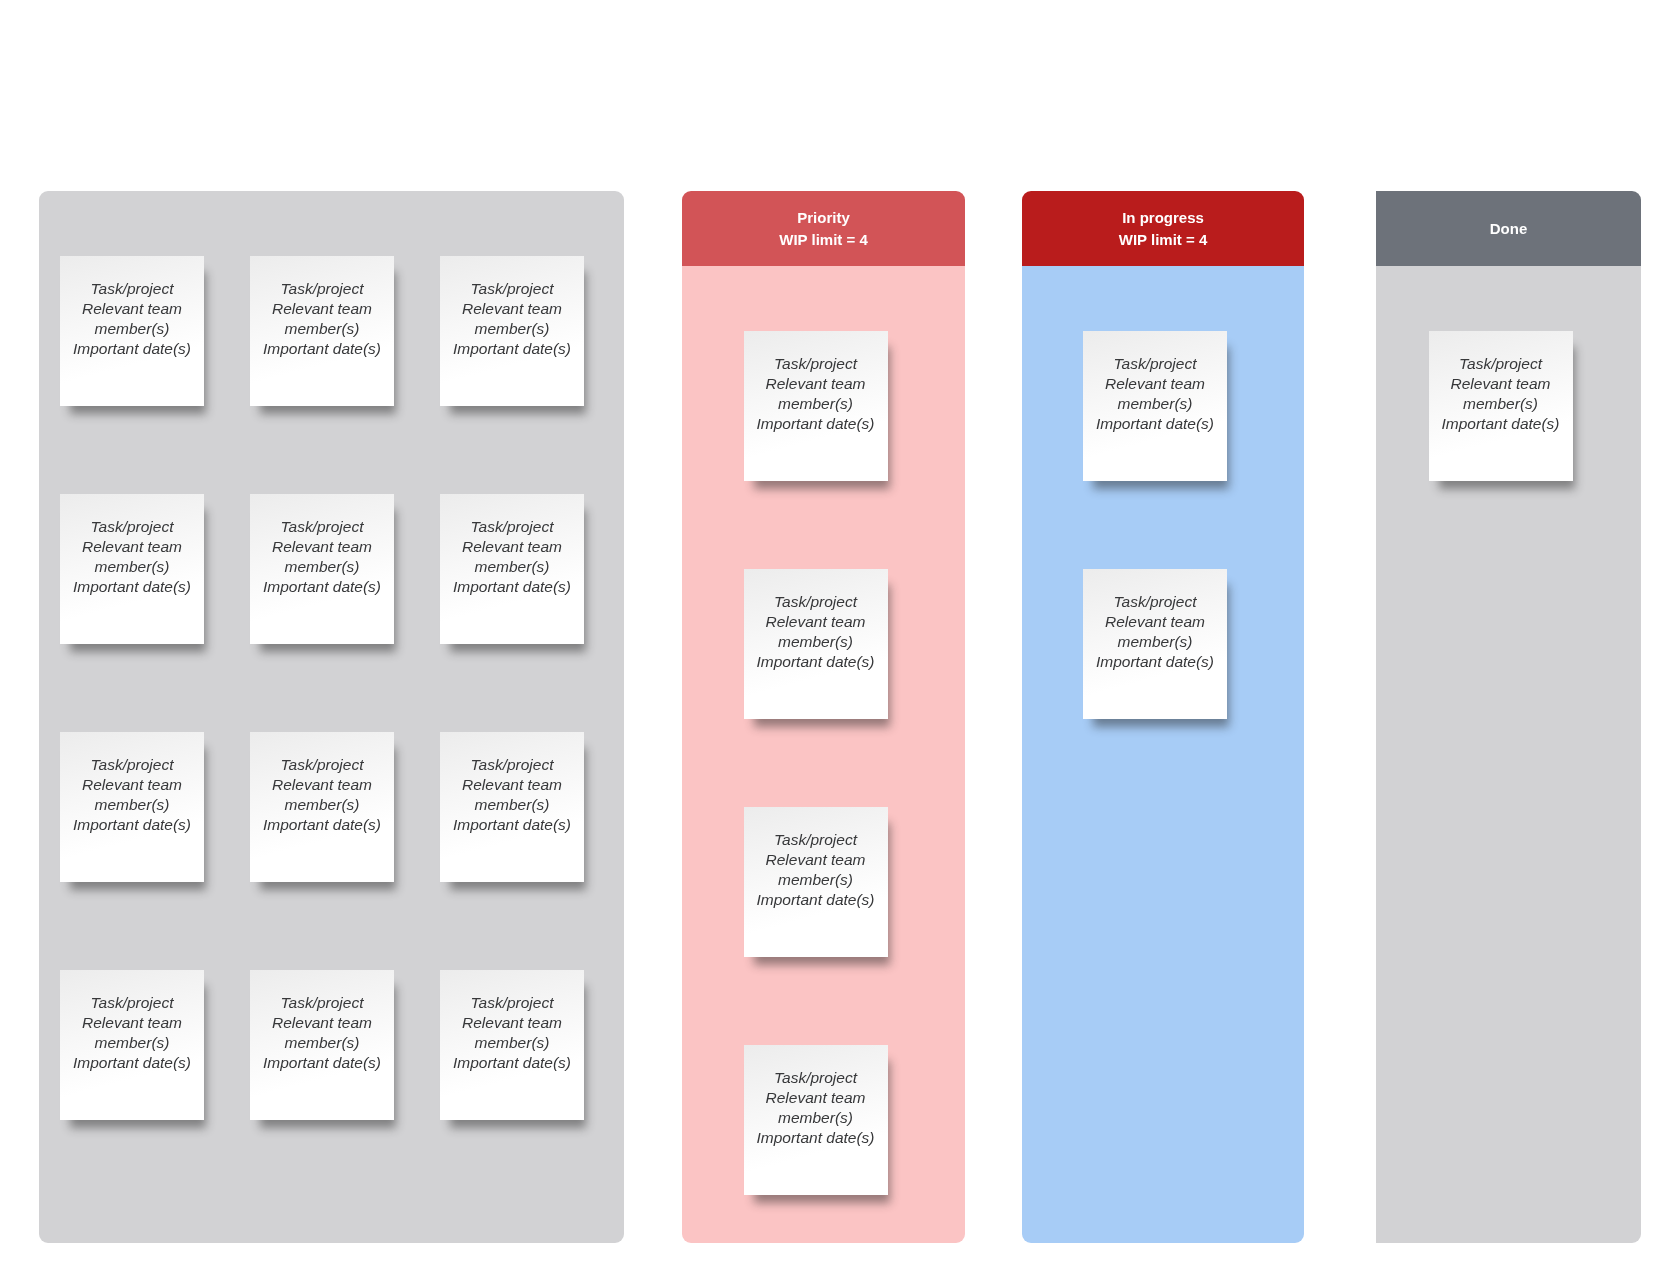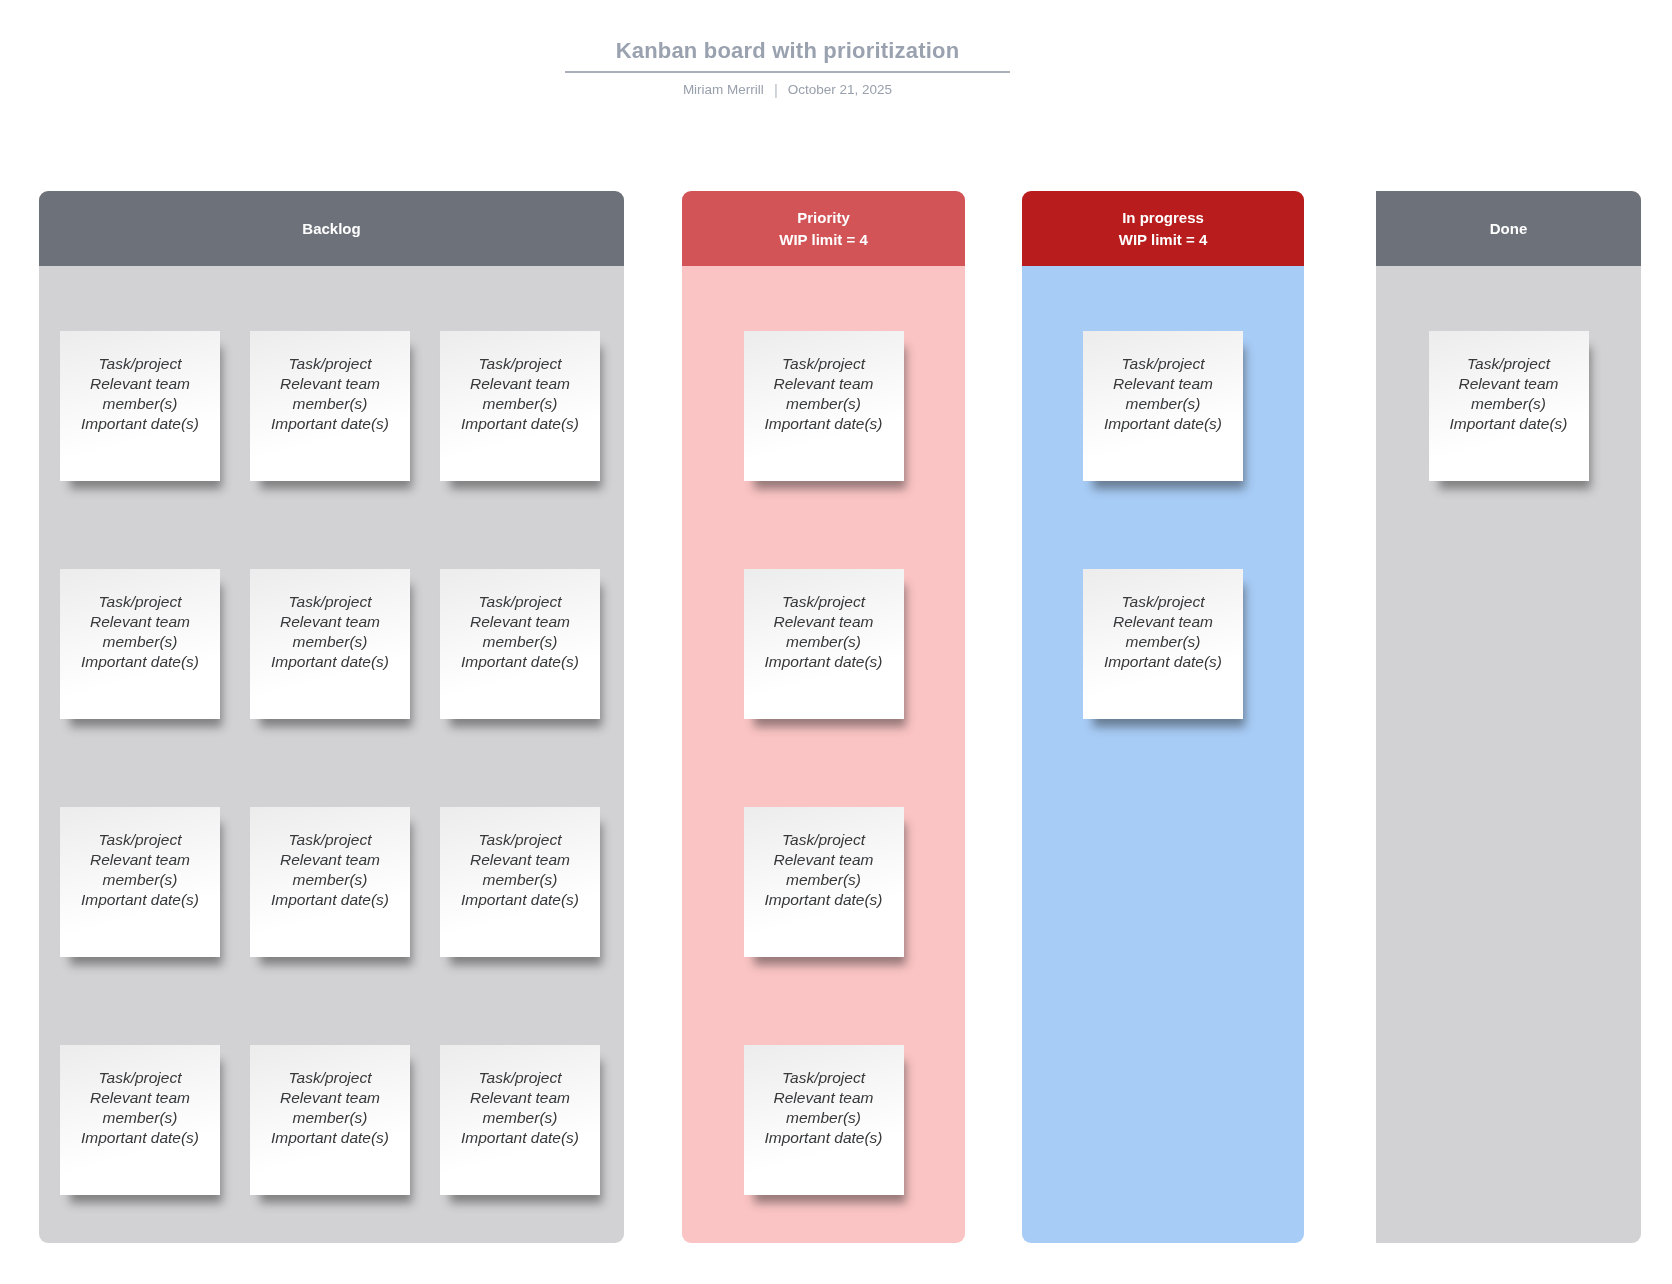--- a/index.html
+++ b/index.html
@@ -75,21 +75,21 @@
     justify-content: start;
     padding-left: 21px;
   }
   .col-body--single {
     grid-template-columns: 160px;
     justify-content: center;
   }
 
   
   .card {
-    width: 160px; height: 150px;
+    width: 144px; height: 150px;
     background: linear-gradient(165deg, #ececec 0%, #f6f6f6 35%, #ffffff 68%);
     box-shadow: 6px 12px 9px -4px rgba(30, 30, 30, 0.45);
     display: flex;
     align-items: center;
     justify-content: center;
     padding: 0 8px;
   }
   .card-text {
     transform: translateY(-12px);
     font-style: italic;
@@ -98,36 +98,24 @@
     color: #37383a;
     text-align: center;
   }
   .card-text .cl { display: inline; }
 </style>
 </head>
 <body>
 
 <div class="page">
 
-  <header class="titleblock">
-    <h1 class="page-title">Kanban board with prioritization</h1>
-    <div class="byline">
-      <span>Miriam Merrill</span>
-      <span class="sep">|</span>
-      <span>October 21, 2025</span>
-    </div>
-  </header>
 
   <main class="board">
 
     <section class="column" style="left:39px; width:585px;">
-      <header class="col-head" style="background: rgb(109, 114, 122);">
-        <div class="col-title">Backlog</div>
-
-      </header>
       <div class="col-body col-body--grid3" style="background: rgb(210, 210, 212);">
   <div class="card">
     <div class="card-text">
       <span class="cl">Task/project</span><br>
       <span class="cl">Relevant team member(s)</span><br>
       <span class="cl">Important date(s)</span>
     </div>
   </div>
 
   <div class="card">

